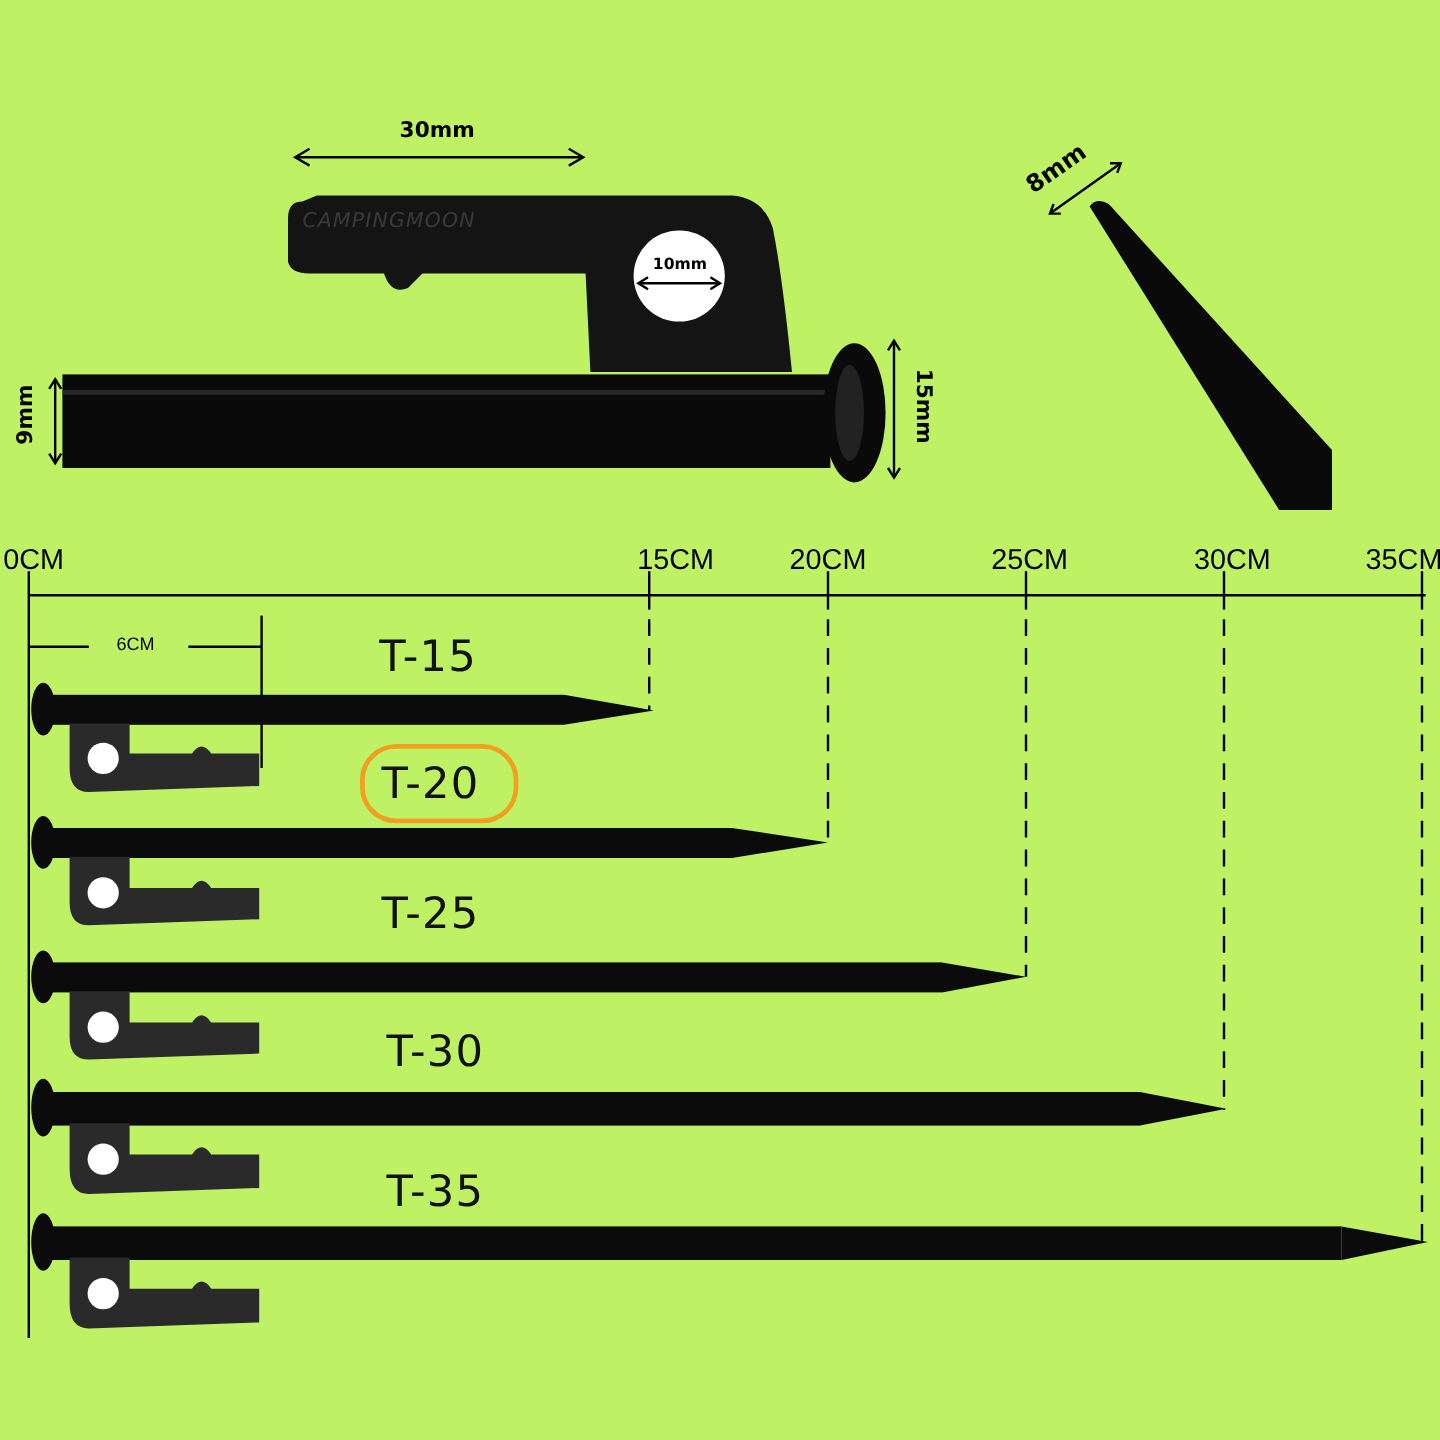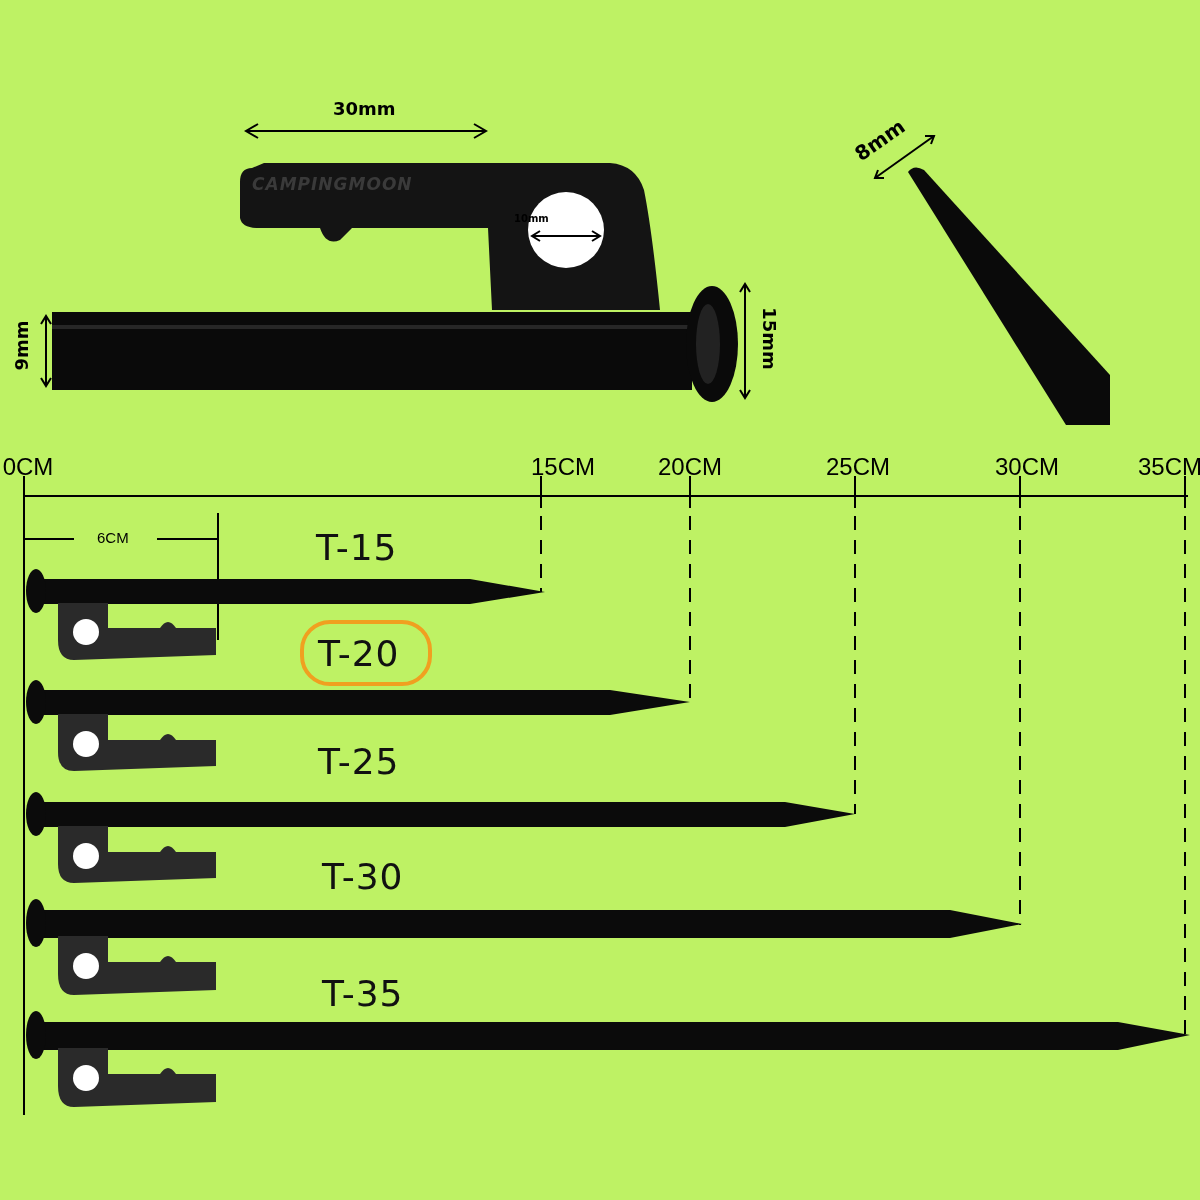--- a/index.html
+++ b/index.html
@@ -113,22 +113,22 @@
       <polygon points="1118,1022 1190,1035 1118,1050" fill="#0b0b0b"></polygon>
       <ellipse cx="36" cy="1035" rx="10" ry="24" fill="#0b0b0b"></ellipse>
       <path d="M58,1048 L108,1048 L108,1074 L160,1074 Q168,1062 176,1074 L216,1074 L216,1102 L74,1107 Q58,1107 58,1086 Z" fill="#2a2a2a"></path>
       <circle cx="86" cy="1078" r="13" fill="#fff"></circle>
     </g>
 
     <rect x="302" y="622" width="128" height="62" rx="28" ry="28" fill="none" stroke="#F0A020" stroke-width="4"></rect>
   </svg>
 
   <div class="abs dim" style="left:333px;top:98px;">30mm</div>
-  <div class="abs" style="left:514px;top:213px;font-family:'DejaVu Sans',sans-serif;font-weight:bold;font-size:10px;">10mm</div>
-  <div class="abs" style="left:252px;top:174px;font-family:'DejaVu Sans',sans-serif;font-weight:bold;font-size:17px;color:#3a3a3a;letter-spacing:1px;font-style:italic;">CAMPINGMOON</div>
+  <div class="abs" style="left:544px;top:213px;font-family:'DejaVu Sans',sans-serif;font-weight:bold;font-size:13px;">10mm</div>
+  <div class="abs" style="left:252px;top:174px;font-family:'DejaVu Sans',sans-serif;font-weight:normal;font-size:17px;color:#3a3a3a;letter-spacing:1px;font-style:italic;">CAMPINGMOON</div>
   <div class="abs dim" style="left:-4px;top:335px;transform:rotate(-90deg);">9mm</div>
   <div class="abs dim" style="left:738px;top:328px;transform:rotate(90deg);">15mm</div>
   <div class="abs dim" style="left:852px;top:128px;transform:rotate(-35deg);font-size:20px;">8mm</div>
 
   <div class="abs tick-label" style="left:28px;top:453px;">0CM</div>
   <div class="abs tick-label" style="left:563px;top:453px;text-align:center;">15CM</div>
   <div class="abs tick-label" style="left:690px;top:453px;">20CM</div>
   <div class="abs tick-label" style="left:858px;top:453px;">25CM</div>
   <div class="abs tick-label" style="left:1027px;top:453px;">30CM</div>
   <div class="abs tick-label" style="left:1170px;top:453px;">35CM</div>

